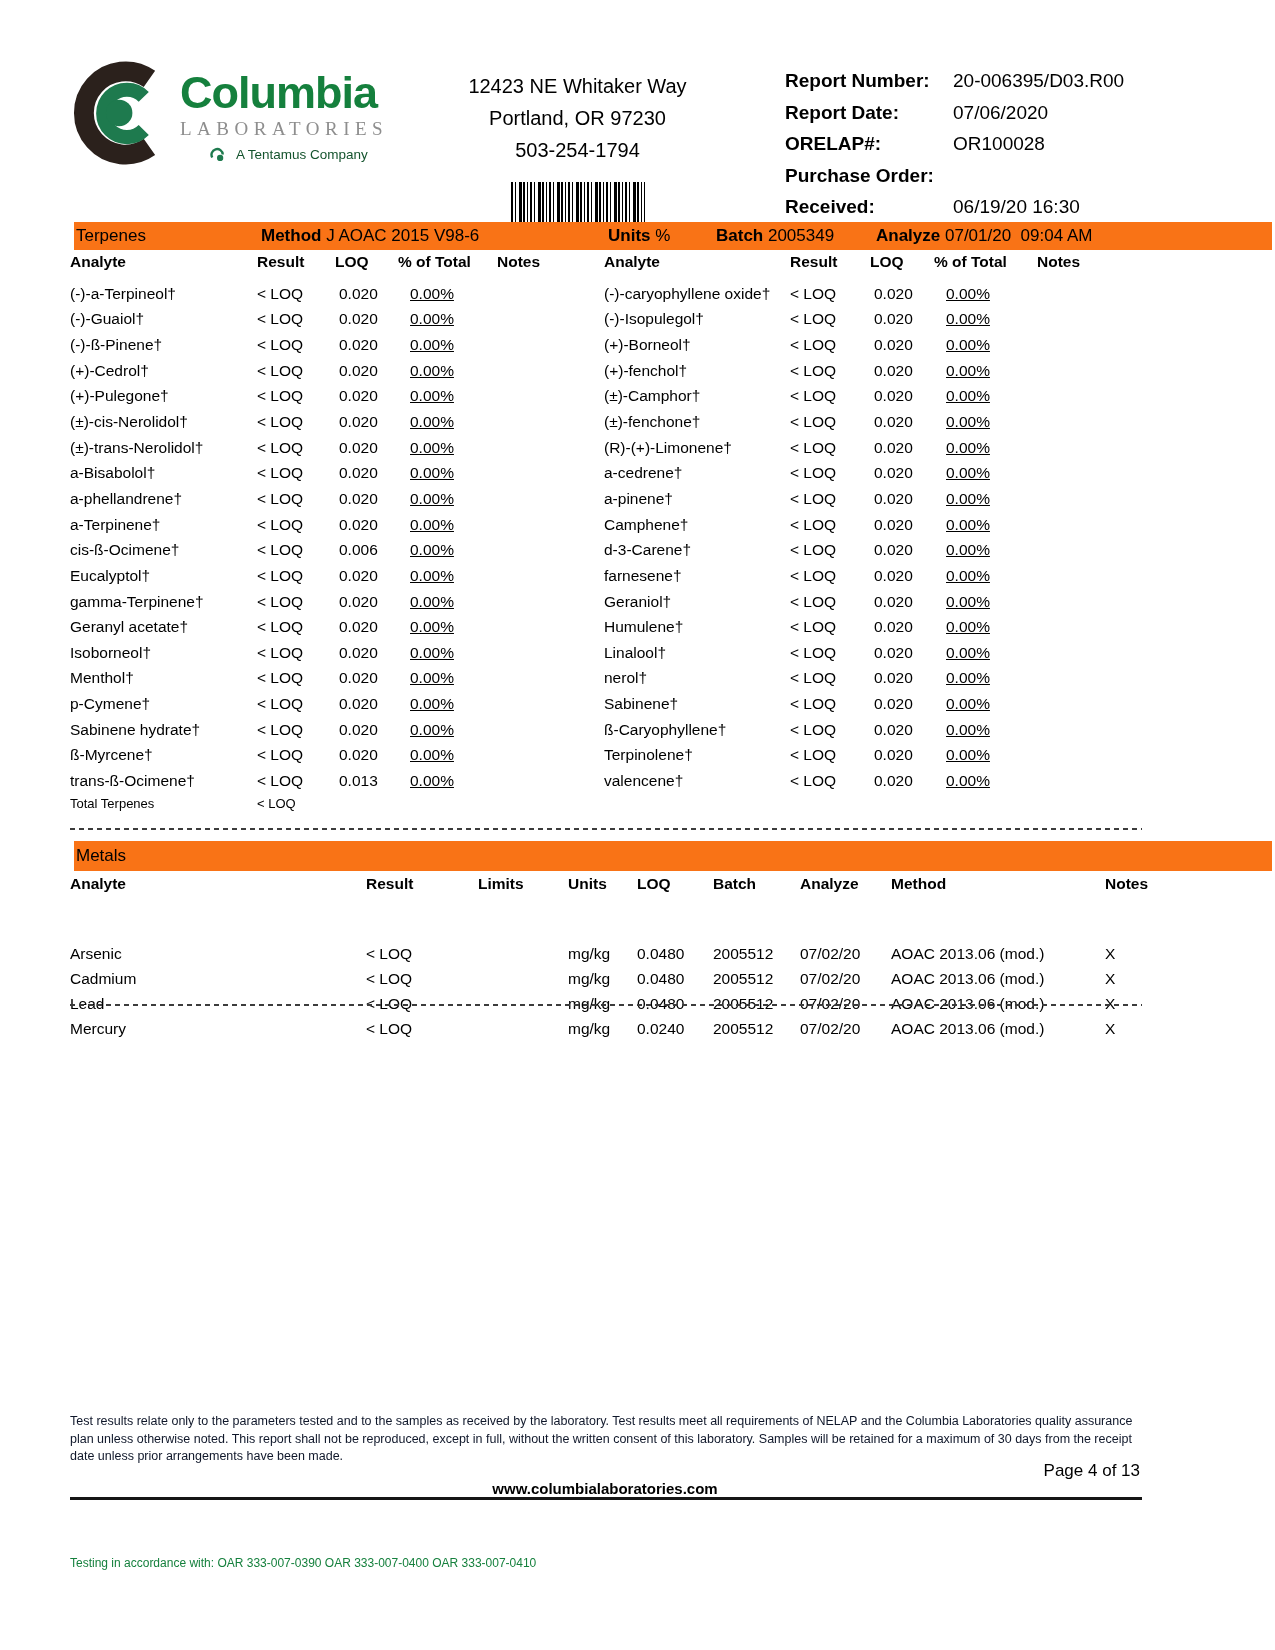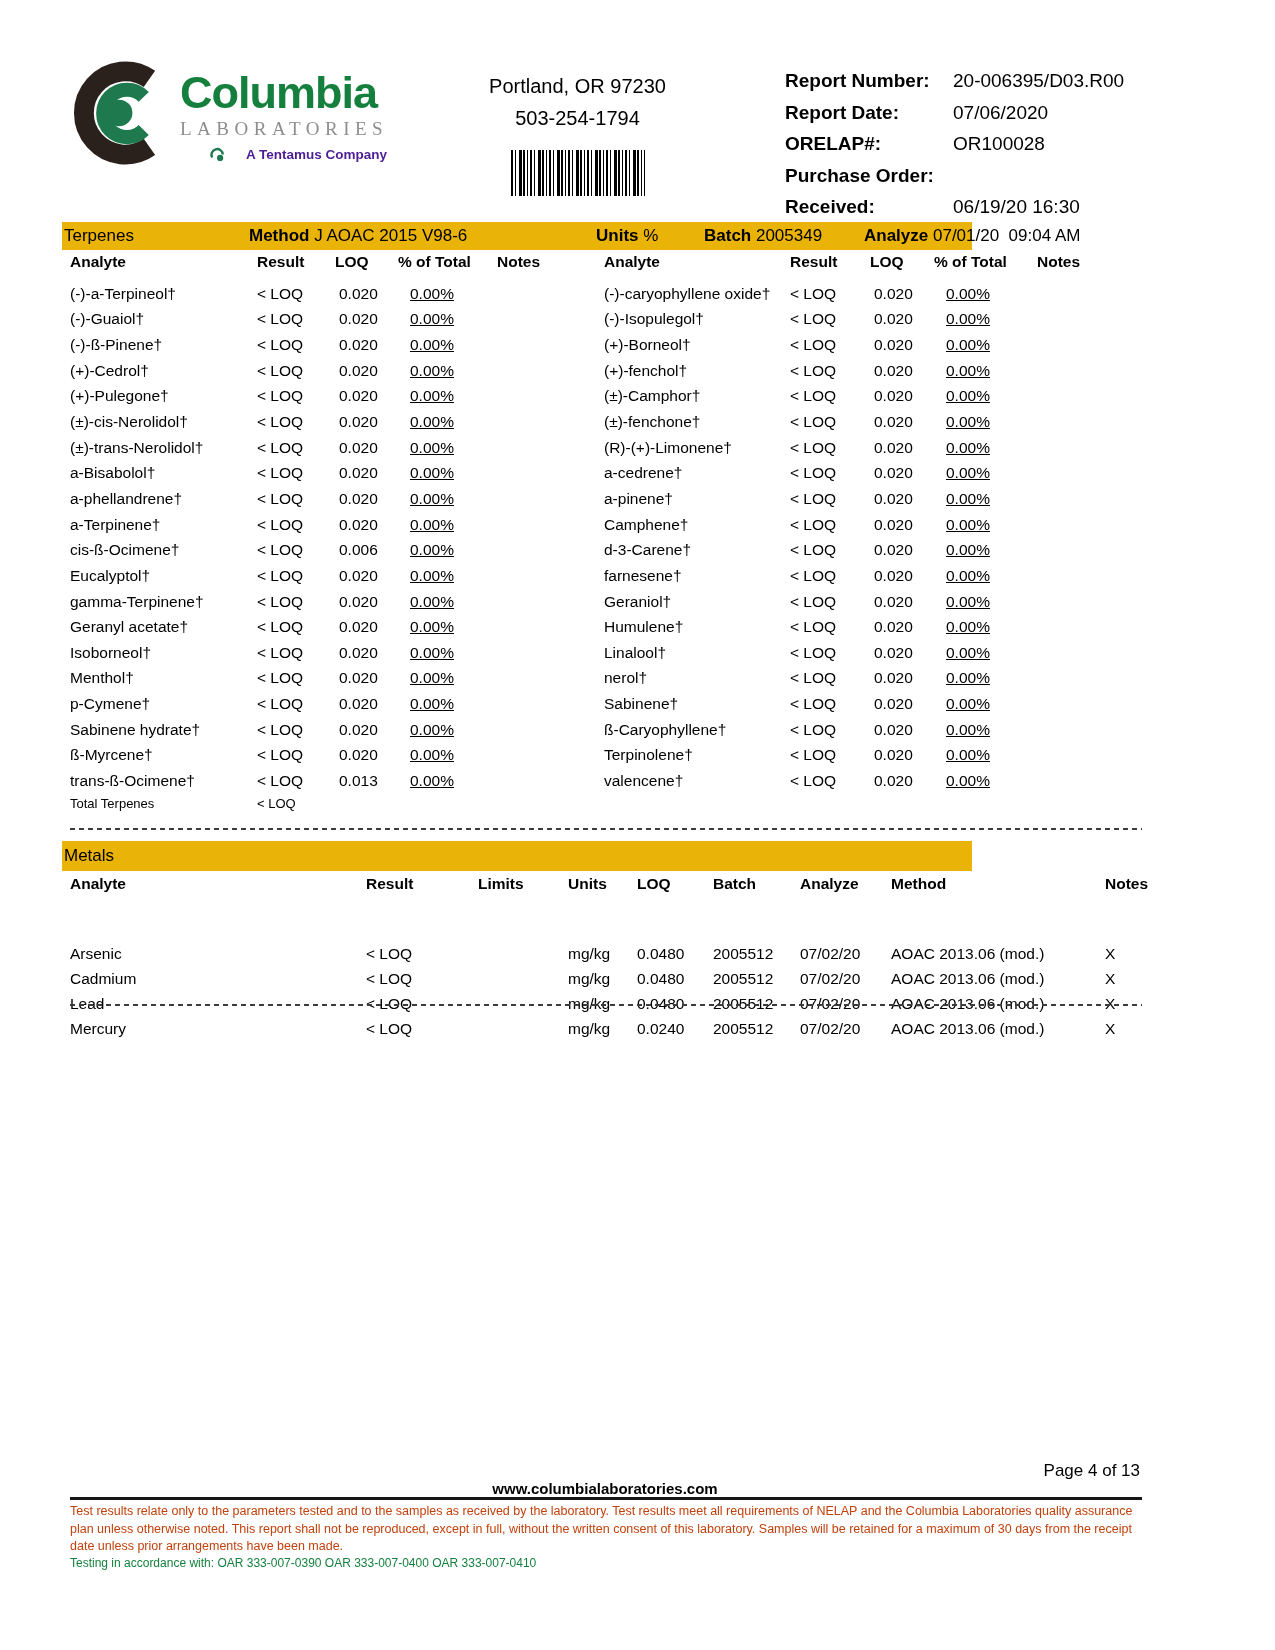--- a/index.html
+++ b/index.html
@@ -7,36 +7,36 @@
   body { width:1275px; height:1650px; font-family:"Liberation Sans", sans-serif; color:#000; }
   .page { position:relative; width:1275px; height:1650px; background:#fff; overflow:hidden; }
 
   
   .header { position:absolute; top:56px; left:70px; width:1070px; display:flex; }
   .logo-block { width:340px; display:flex; align-items:flex-start; }
   .logo-mark { width:104px; height:112px; flex:none; }
   .logo-text { padding-top:14px; margin-left:6px; }
   .brand { font-size:45px; font-weight:bold; color:#15803d; letter-spacing:-1px; line-height:1; }
   .labs { font-size:19px; color:#8e8e8e; letter-spacing:5.5px; margin-top:3px;font-family:Liberation Serif, serif; }
-  .tagline { margin-top:7px; margin-left:30px; display:flex; align-items:center; gap:21px;
-             font-size:13.5px; font-weight:bold; color:#4c1d95; }
+  .tagline { margin-top:7px; margin-left:30px; display:flex; align-items:center; gap:11px;
+             font-size:13.5px; font-weight:normal; color:#14532d; }
   .addr { width:335px; text-align:center; font-size:20px; line-height:1.6; padding-top:14px; }
   .barcode { width:134px; height:46px; margin:16px auto 0;
     background:repeating-linear-gradient(90deg,
       #000 0px,#000 2px,#fff 2px,#fff 4px,
       #000 4px,#000 5px,#fff 5px,#fff 8px,
       #000 8px,#000 11px,#fff 11px,#fff 12px,
       #000 12px,#000 14px,#fff 14px,#fff 16px,
       #000 16px,#000 17px,#fff 17px,#fff 19px); }
   .report { margin-left:auto; width:355px; padding-top:14px; font-size:19px; }
   .r-row { display:flex; margin-bottom:9.5px; line-height:22px; }
   .r-label { font-weight:bold; width:168px; flex:none; }
 
   
-  .bar { position:absolute; left:62px; width:910px; height:28px; background:#eab308; }
+  .bar { position:absolute; left:74px; width:1198px; height:28px; background:#f97316; }
   .bar .seg { position:absolute; top:0; line-height:28px; font-size:17px; white-space:pre; }
   .bar b { font-weight:bold; }
   .bar-terpenes { top:222px; }
   .bar-metals { top:841px; height:30px; }
   .bar-metals .seg { line-height:30px; }
   .seg-title { left:2px; }
   .seg-method { left:187px; }
   .seg-units { left:534px; }
   .seg-batch { left:642px; }
   .seg-analyze { left:802px; }
@@ -67,22 +67,22 @@
             font-weight:bold; font-size:15.5px; }
   .m-body { position:absolute; top:905px; left:70px; width:1070px;margin-top:36px; }
   .m-row { display:grid; grid-template-columns:296px 112px 90px 69px 76px 87px 91px 214px 1fr;
            height:25px; align-items:center; font-size:15.5px; white-space:nowrap; }
 
   
   .page-num { position:absolute; top:1461px; left:70px; width:1070px; text-align:right; font-size:17px; }
   .website  { position:absolute; top:1480px; left:70px; width:1070px; text-align:center;
               font-weight:bold; font-size:15px; }
   .foot-line { position:absolute; top:1497px; left:70px; width:1072px; height:3px; background:#161616; }
-  .disclaimer { position:absolute; top:1503px; left:70px; width:1078px; font-size:12.5px;
-                color:#c2410c; line-height:1.4; }
+  .disclaimer { position:absolute; top:1413px; left:70px; width:1078px; font-size:12.5px;
+                color:#0f172a; line-height:1.4; }
   .testing { position:absolute; top:1556px; left:70px; width:1070px; font-size:12px; color:#15803d; }
 </style>
 </head>
 <body>
 
 <div class="page">
 
   <div class="header">
     <div class="logo-block">
       <svg class="logo-mark" viewBox="0 0 110 110">
@@ -96,20 +96,21 @@
         <div class="tagline">
           <svg width="15" height="15" viewBox="0 0 20 20">
             <path d="M3 14 A 7.5 7.5 0 1 1 17 10" fill="none" stroke="#1e7a4e" stroke-width="3.2"></path>
             <circle cx="13.5" cy="14.5" r="4.2" fill="#1e7a4e"></circle>
           </svg>
           <span>A Tentamus Company</span>
         </div>
       </div>
     </div>
     <div class="addr">
+      <div>12423 NE Whitaker Way</div>
       <div>Portland, OR 97230</div>
       <div>503-254-1794</div>
       <div class="barcode"></div>
     </div>
     <div class="report">
 
         <div class="r-row">
           <span class="r-label">Report Number:</span>
           <span class="r-val">20-006395/D03.R00</span>
         </div>

